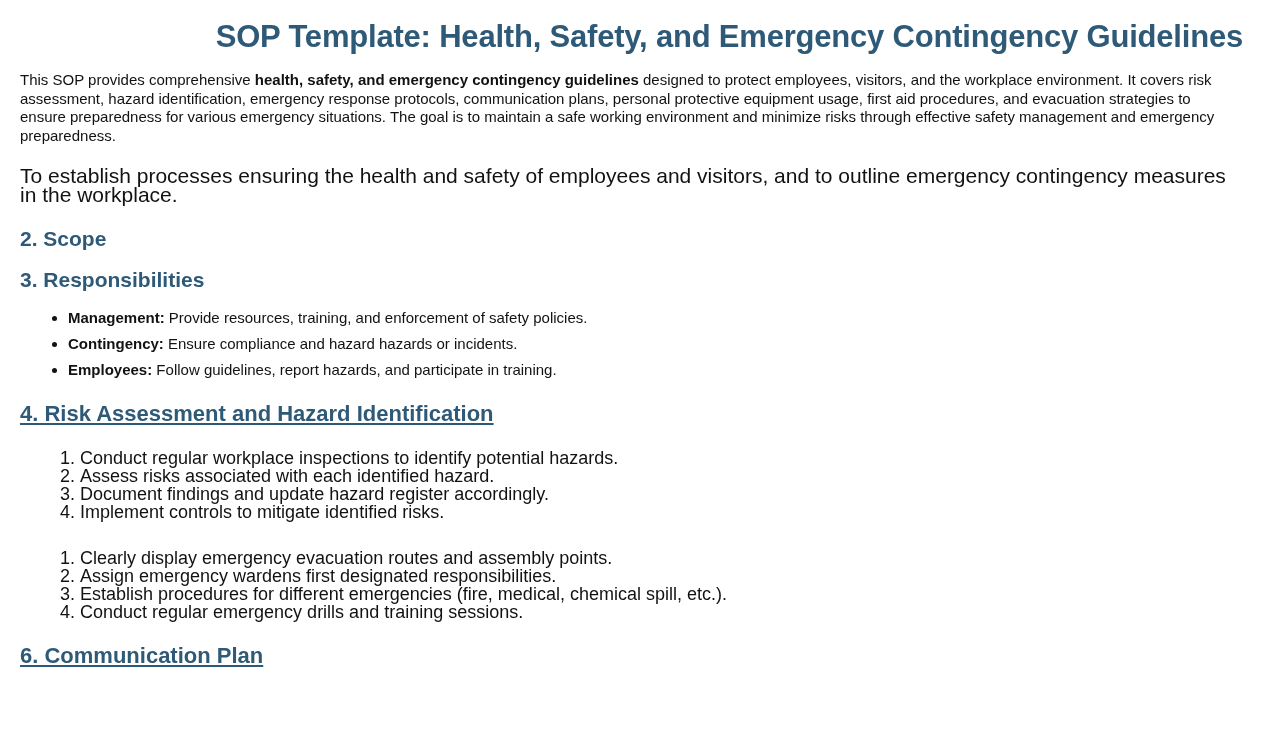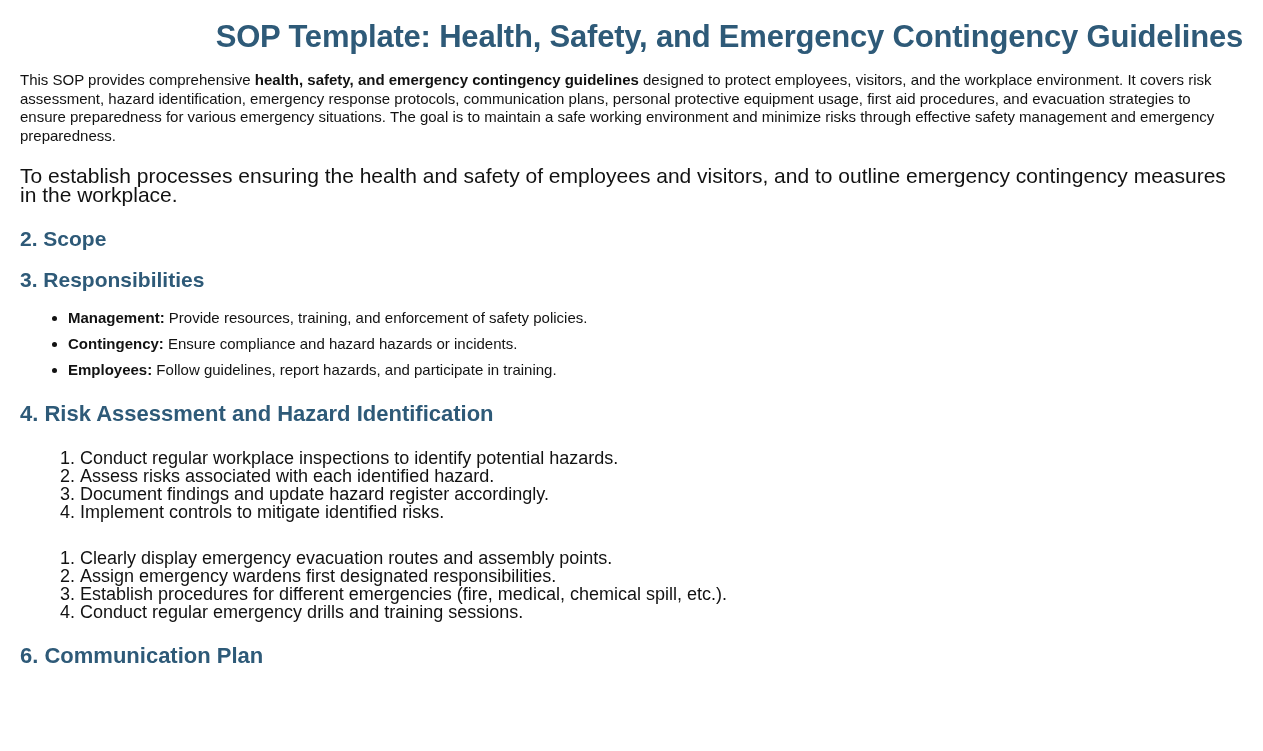--- a/index.html
+++ b/index.html
@@ -38,20 +38,21 @@
   p.intro b { font-weight: bold; }
   h2.section-heading {
     font-size: 21px;
     font-weight: bold;
     color: #2e5a78;
     margin: 0 0 16px 0;
     line-height: 1.2;
   }
   h2.section-heading.big {
     font-size: 22px;
+    text-decoration: underline;
   }
   p.section-text {
     font-size: 21px;
     line-height: 18.5px;
     margin: 0 0 22px 0;
     color: #121212;
   }
   ul.bullets {
     margin: 0 0 22px 0;
     padding-left: 40px;

